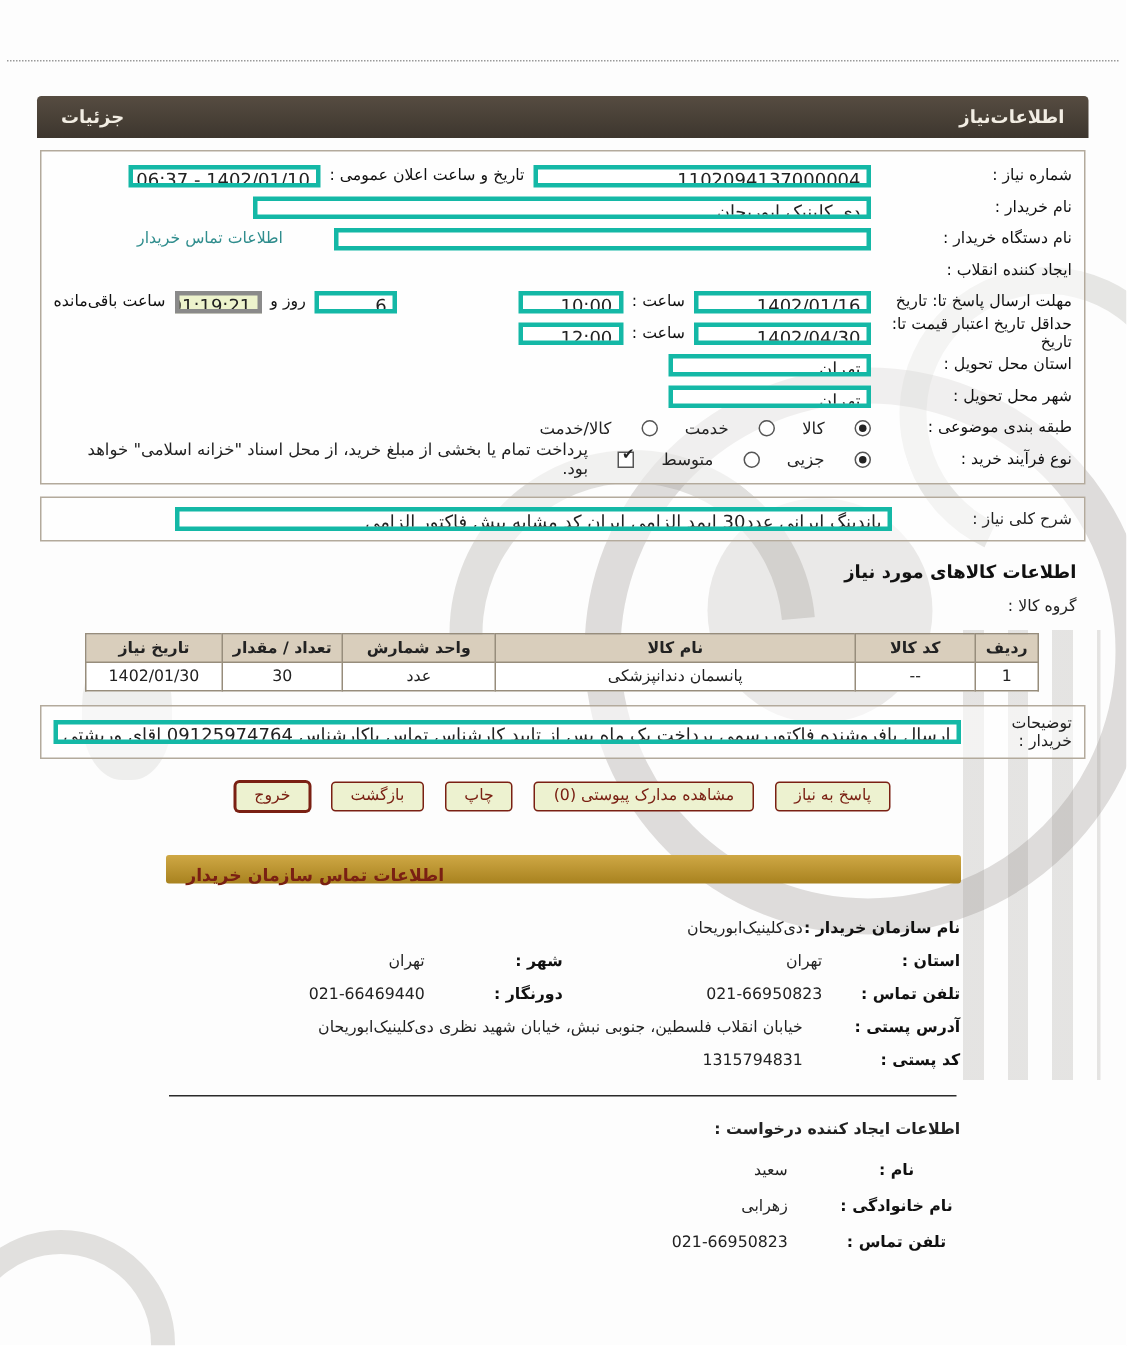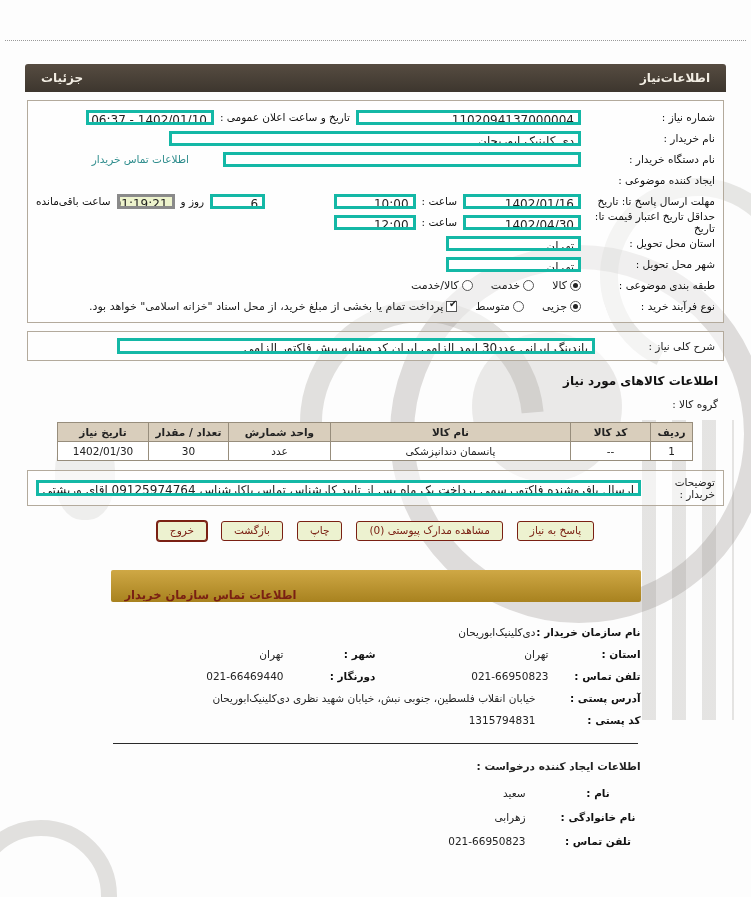--- a/index.html
+++ b/index.html
@@ -27,25 +27,25 @@
 
   .content{position:absolute;top:100px;left:25px;right:25px;z-index:1;}
   .boxed{border:1px solid #b3aa9c;background:rgba(255,255,255,.55);}
   .details-box{margin:0 2px;padding:8px 8px 3px;}
   .row{display:flex;align-items:center;height:16px;margin-bottom:5px;gap:6px;}
   .lbl{width:128px;flex:none;font-size:10.5px;color:#111;}
   .ilbl{font-size:10.5px;color:#111;}
   .field{border:3px solid #14b8a6;background:#fff;height:15px;line-height:14px;padding:0 4px;
          font-size:12px;box-sizing:border-box;overflow:hidden;white-space:nowrap;}
   .w225{width:225px}.w128{width:128px}.w412{width:412px}.w358{width:358px}.w365{width:365px}
-  .w118{width:118px}.w62{width:82px}.w55{width:55px}.w58{width:58px}.w135{width:135px}
+  .w118{width:118px}.w62{width:70px}.w55{width:55px}.w58{width:58px}.w135{width:135px}
   .count{background:var(--countdown,#edf3cc);border-color:#8a8a8a;text-align:center;}
   .pushleft{margin-right:auto;}
   .link{color:var(--link,#2f8d8d);font-size:10.5px;cursor:pointer;margin-right:28px;}
-  .opt{display:flex;align-items:center;gap:3px;margin-left:12px;}
+  .opt{display:flex;align-items:center;gap:20px;margin-left:12px;}
   .radio{width:11px;height:11px;border:1px solid #555;border-radius:50%;background:#fff;flex:none;box-sizing:border-box;}
   .radio.sel::after{content:"";display:block;width:5px;height:5px;border-radius:50%;background:#222;margin:2px;}
   .checkbox{width:11px;height:11px;border:1px solid #555;background:#fff;flex:none;position:relative;box-sizing:border-box;}
   .checkbox.checked::after{content:"✔";position:absolute;top:-4px;right:-1px;font-size:10px;color:#222;}
 
   .desc-box{margin:8px 2px 0;padding:6px 8px;display:flex;align-items:center;gap:10px;}
   .desc-lbl{width:110px;flex:none;font-size:10.5px;}
   .desc-field{width:478px;height:16px;line-height:15px;}
 
   .goods-title{margin:13px 8px 0;font-weight:bold;font-size:12px;color:#111;}
@@ -63,21 +63,21 @@
   .notes-field{flex:1;height:16px;line-height:15px;}
 
   .btn-row{margin-top:15px;display:flex;justify-content:center;gap:14px;}
   .btn{background:var(--btnBg,#edf2d0);border:1px solid var(--maroon,#7a2013);color:var(--maroon,#7a2013);
        border-radius:3px;font-size:10.5px;padding:2px 12px;font-family:inherit;cursor:pointer;line-height:1.3;}
   .btn-exit{box-shadow:0 0 0 1px var(--maroon,#7a2013);}
 
   .gold-bar{margin:29px auto 0;width:530px;height:19px;box-sizing:border-box;
             background:linear-gradient(var(--gold1,#cfa845),var(--gold2,#a8821f));
             color:var(--maroon,#7a2013);font-weight:bold;font-size:11.5px;line-height:19px;
-            text-align:left;padding:16px 14px;border-radius:2px;}
+            text-align:left;padding:4px 14px;border-radius:2px;}
 
   .org-info{width:530px;margin:23px auto 0;font-size:10.5px;}
   .info-row{display:flex;align-items:flex-start;margin-bottom:8px;line-height:14px;}
   .b{font-weight:bold;color:#111;}
   .lab-org{width:105px;flex:none;}
   .half{width:265px;flex:none;display:flex;gap:24px;}
   .hl{min-width:68px;flex:none;}
   .addr-lbl{width:105px;flex:none;}
   .divider{width:525px;margin:16px auto 0;border:none;border-top:1px solid #2a2a2a;}
 
@@ -122,21 +122,21 @@
         <div class="field w412">دی کلینیک ابوریحان</div>
       </div>
 
       <div class="row">
         <span class="lbl">نام دستگاه خریدار :</span>
         <div class="field w358"></div>
         <span class="link">اطلاعات تماس خریدار</span>
       </div>
 
       <div class="row">
-        <span class="lbl">ایجاد کننده موضوعی :</span>
+        <span class="lbl">ایجاد کننده انقلاب :</span>
       </div>
 
       <div class="row">
         <span class="lbl">مهلت ارسال پاسخ تا: تاریخ</span>
         <div class="field w118">1402/01/16</div>
         <span class="ilbl">ساعت :</span>
         <div class="field w62">10:00</div>
         <div class="field w55 pushleft">6</div>
         <span class="ilbl">روز و</span>
         <div class="field w58 count">01:19:21</div>

